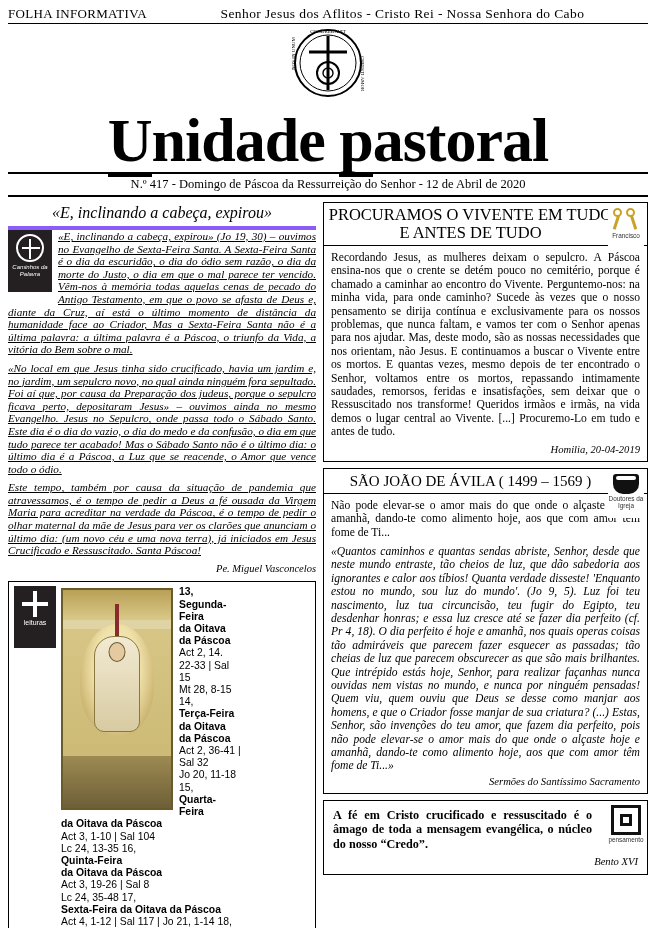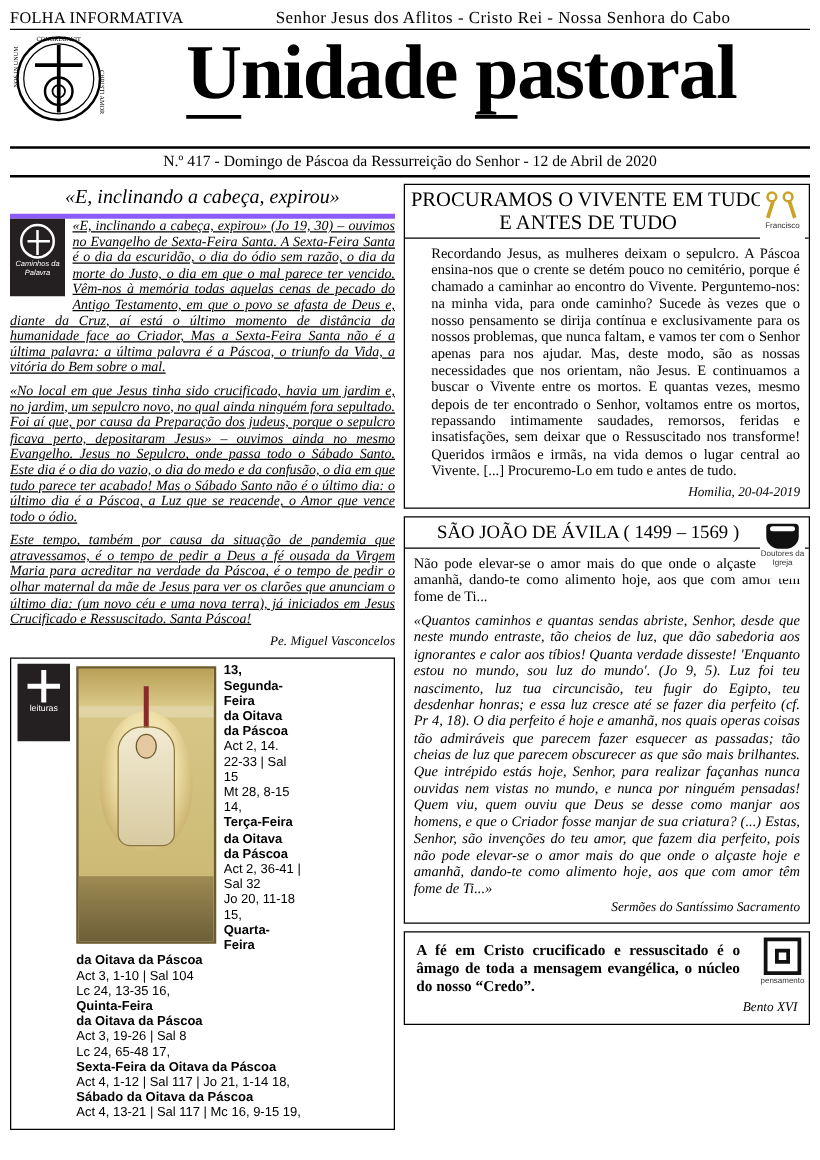--- a/index.html
+++ b/index.html
@@ -20,23 +20,24 @@
   }
   .folha {
     font-family:"Liberation Serif", serif;
     font-size:13px; letter-spacing:0.3px; white-space:nowrap;
   }
   .titles {
     flex:1; text-align:center; font-size:13.5px; letter-spacing:0.4px;
     white-space:nowrap;
   }
   .masthead {
-    display:flex; align-items:flex-start; gap:4px;
+    display:flex; align-items:center; gap:4px;
     border-bottom:2px solid #000;
-    padding:2px 0 17px 0;
+    padding:2px 0 0 0;
+    flex-direction:column;
   }
   .logo-box { width:78px; height:74px; flex:0 0 78px; position:relative; }
   .logo-box svg { display:block; }
   .bigtitle {
     flex:1; text-align:center;
     font-family:"Liberation Serif", serif;
     font-weight:bold;
     font-size:62px; line-height:64px;
     letter-spacing:-1px;
     white-space:nowrap;
@@ -193,21 +194,21 @@
   .cb-doutores .cup:after{
     content:""; position:absolute; left:3px; top:2px; width:20px; height:4px; background:#fff; border-radius:2px;
   }
   .cb-pensa .sq {
     width:30px; height:30px; margin:1px auto; border:3px solid #111; position:relative;
   }
   .cb-pensa .sq:after{
     content:""; position:absolute; left:6px; top:6px; right:6px; bottom:6px; border:3px solid #111;
   }
   .rtext { font-size:11.6px; line-height:13.4px; text-align:justify; }
-  .rtext p { margin:0 0 5px 14px; }
+  .rtext p { margin:0 0 5px 0; }
   .rsig { text-align:right; font-style:italic; font-size:10.6px; margin-top:3px; }
   .rtext.italicq { font-style:italic; }
   .box-bottom { border:1.5px solid #000; padding:7px 9px; position:relative; min-height:74px; }
   .bb-text { font-size:12.2px; line-height:14.4px; text-align:justify; padding-right:46px; font-weight:bold; }
   .bb-sig { text-align:right; font-size:10.6px; font-style:italic; margin-top:5px; }
 </style>
 </head>
 <body>
 
 <div class="page">
@@ -288,21 +289,21 @@
           <div>
             <div class="rd-day">Quarta-Feira</div>
             <div class="rd-day">da Oitava da Páscoa</div>
             <div class="rd-ref">Act 3, 1-10 | Sal 104</div>
             <div class="rd-ref">Lc 24, 13-35 16,</div>
           </div>
           <div>
             <div class="rd-day">Quinta-Feira</div>
             <div class="rd-day">da Oitava da Páscoa</div>
             <div class="rd-ref">Act 3, 19-26 | Sal 8</div>
-            <div class="rd-ref">Lc 24, 65-48 17,</div>
+            <div class="rd-ref">Lc 24, 35-48 17,</div>
           </div>
           <div>
             <div class="rd-day">Sexta-Feira da Oitava da Páscoa</div>
             <div class="rd-ref">Act 4, 1-12 | Sal 117 | Jo 21, 1-14 18,</div>
           </div>
           <div>
             <div class="rd-day">Sábado da Oitava da Páscoa</div>
             <div class="rd-ref">Act 4, 13-21 | Sal 117 | Mc 16, 9-15 19,</div>
           </div>
         </div>

